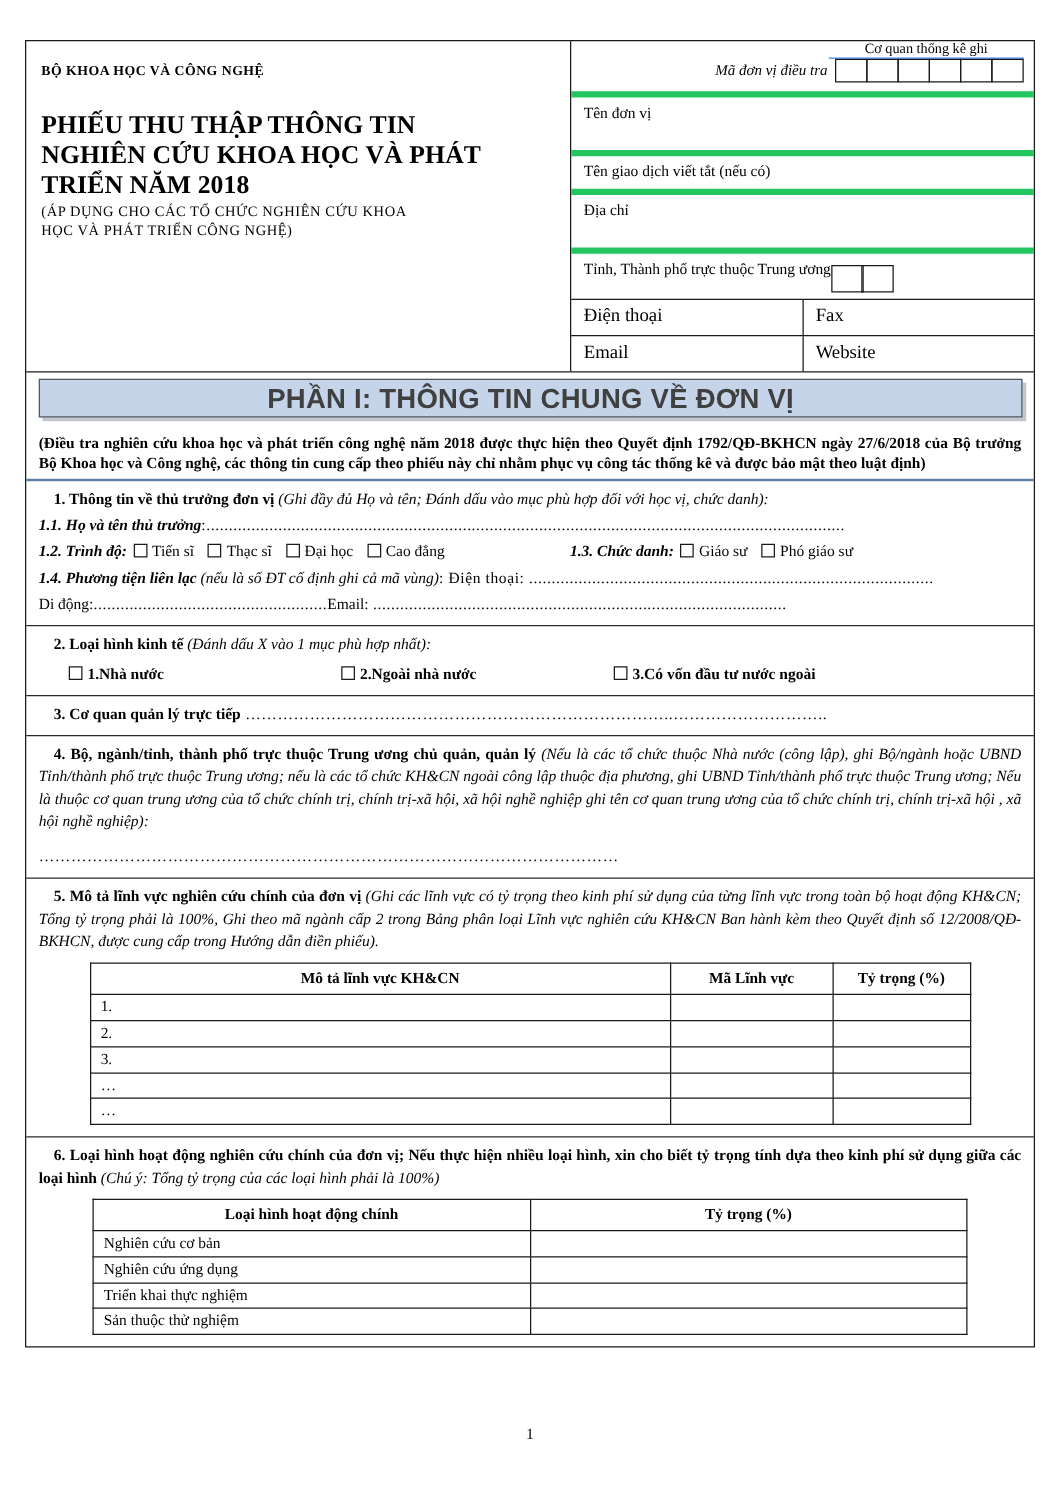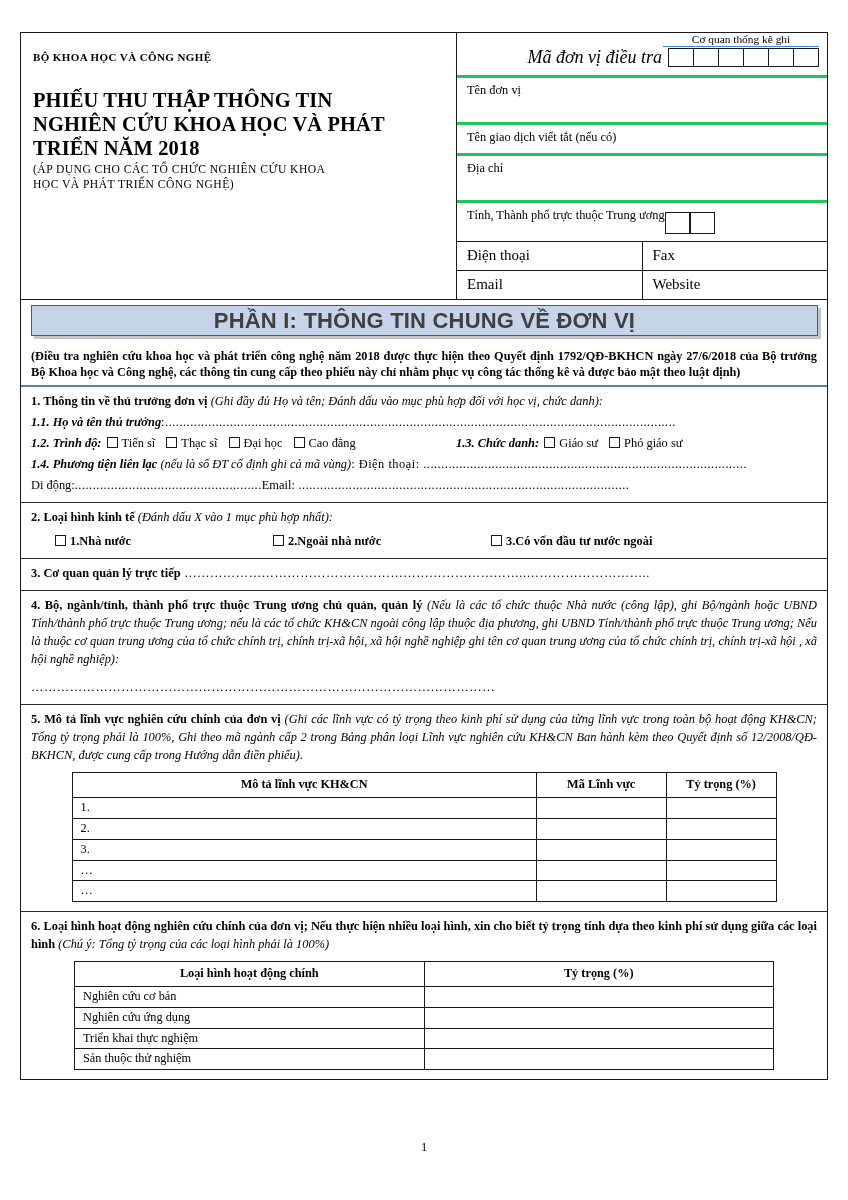--- a/index.html
+++ b/index.html
@@ -63,33 +63,33 @@
   .coq-label{
     font-size:11.4px; text-align:center; width:156px;
     border-bottom:1px solid #3b82f6; padding-bottom:1px;
     margin-bottom:0;
   }
   .ma-row{
     display:flex; justify-content:flex-end; align-items:center;
     padding:0 8px 7px 0;
   }
   .ma-label{
-    font-style:italic; font-size:18px; padding-right:6px; white-space:nowrap;
+    font-style:italic; font-size:12px; padding-right:6px; white-space:nowrap;
   }
   .codeboxes{display:flex;}
   .codeboxes .cb{
     width:26px; height:19px;
     border:1px solid #1a1a1a; margin-left:-1px;
     box-sizing:border-box;
   }
   .codeboxes .cb:first-child{margin-left:0;}
 
   
   .inforow{
-    border-top:3px solid #22c55e;
+    border-top:5px solid #22c55e;
     font-size:12.4px;
     padding:5px 8px 4px 10px;
     box-sizing:border-box;
     position:relative;
   }
   .inforow.tall{height:47px;}
   .inforow.short{height:31px;}
   .inforow.prov{
     height:41px; display:flex; align-items:flex-start;
     justify-content:flex-start; padding-right:6px;
@@ -136,21 +136,21 @@
     border-bottom:2.2px solid #5f7fa8;
     text-align:justify;
   }
   .sec{
     padding:6px 10px 7px 10px;
     border-bottom:1px solid #2a2a2a;
     font-size:12.4px; line-height:1.45;
   }
   .sec.nb{border-bottom:0;}
   .bi{font-weight:bold;font-style:italic;}
-  .b{font-weight:bold;}
+  .b{font-weight:bold;margin-left:12px;}
   .i{font-style:italic;}
   .dots{letter-spacing:.5px;}
   .line{margin:3px 0 0 0;}
   .line1{margin:0;}
 
   
   .cbx{
     display:inline-block; width:11px; height:11px;
     border:1.2px solid #1a1a1a; box-sizing:border-box;
     vertical-align:-1px; margin:0 4px 0 2px;

